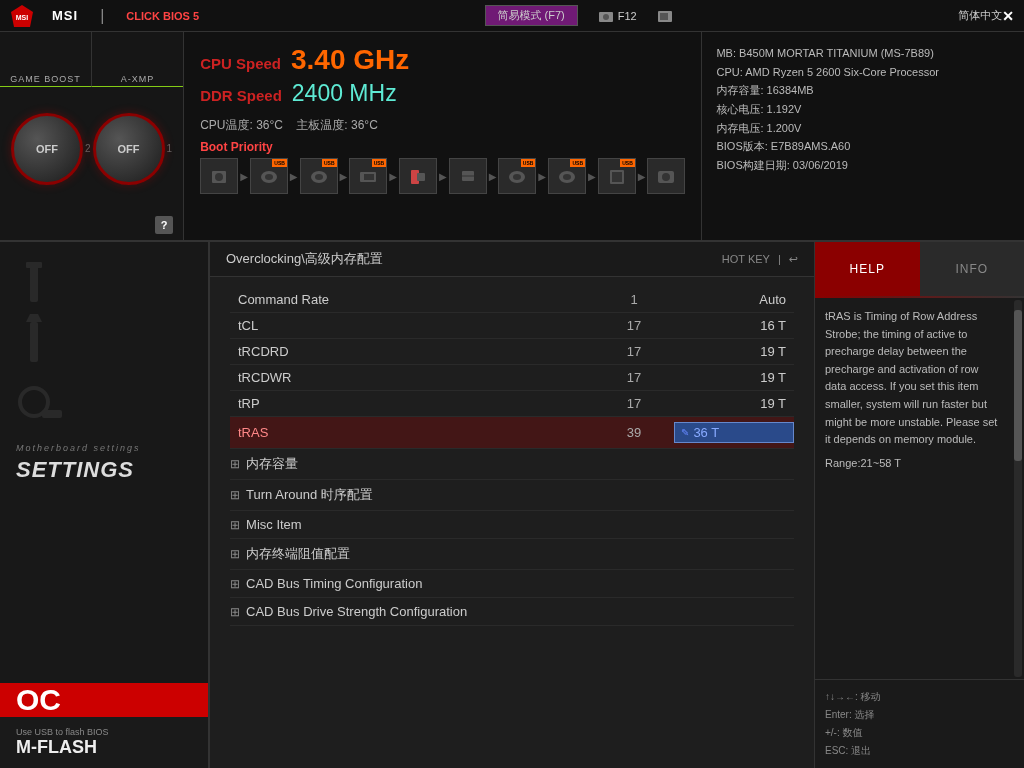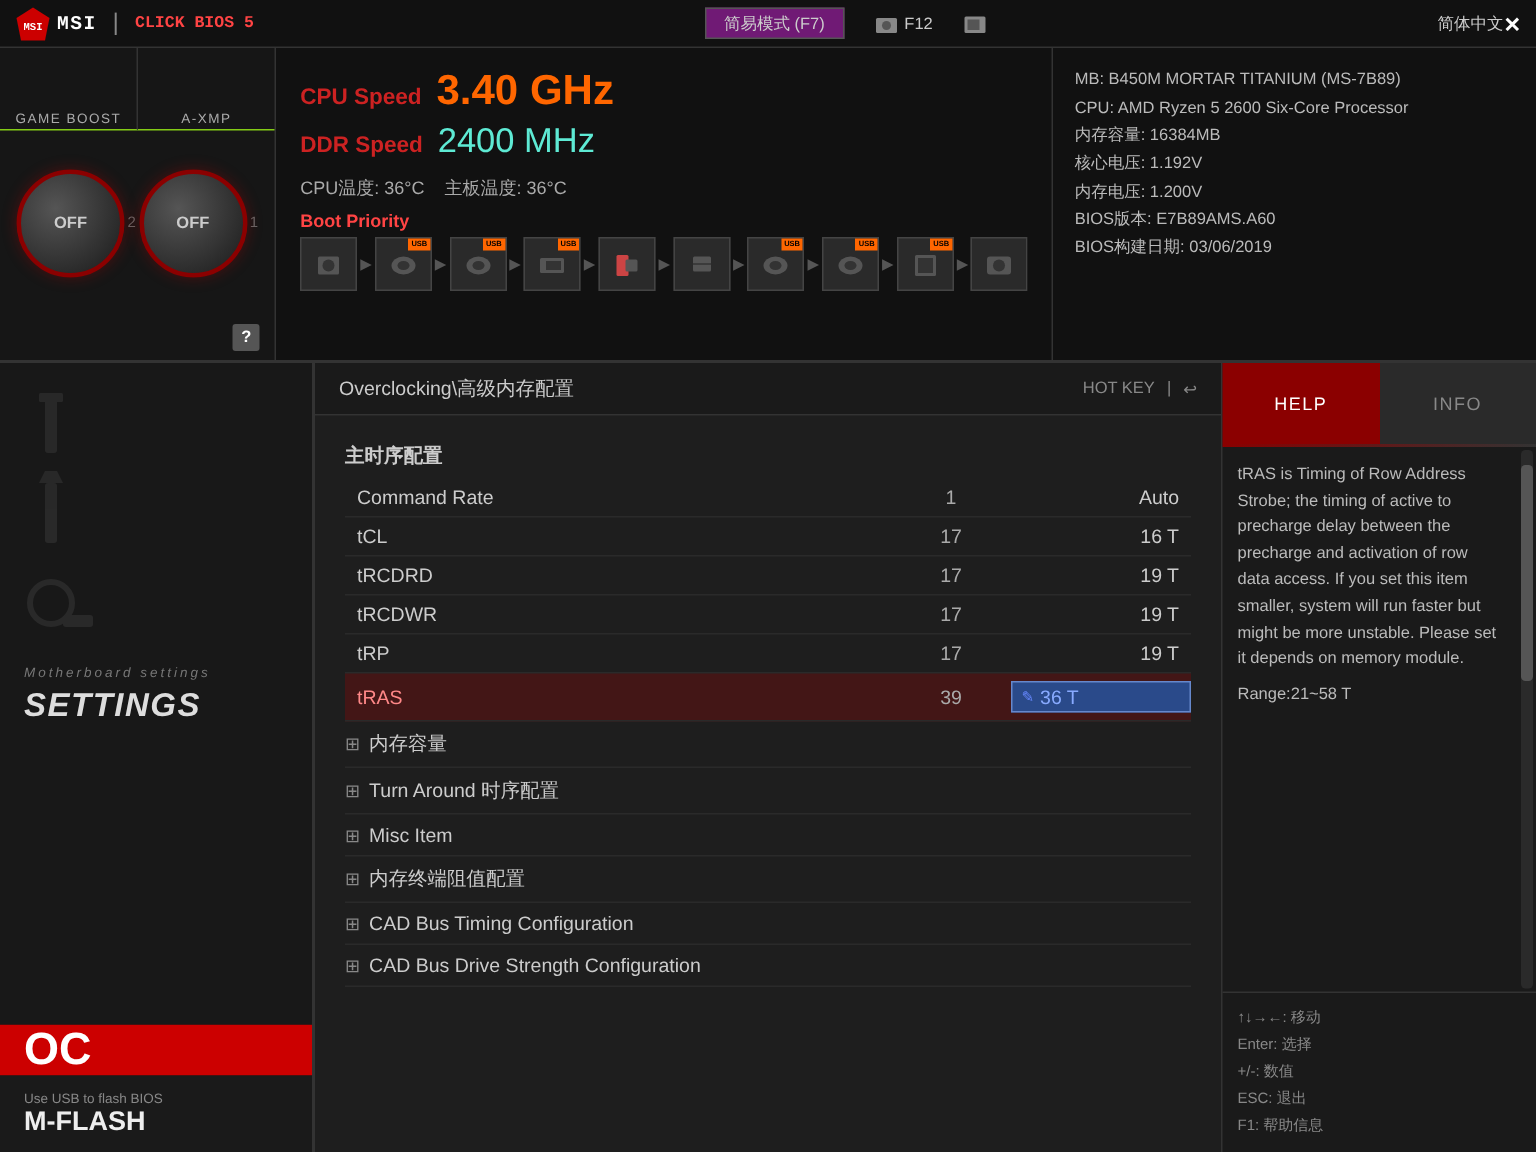--- a/index.html
+++ b/index.html
@@ -24,22 +24,21 @@
       border-bottom: 1px solid #333;
     }
     .top-bar-left {
       display: flex;
       align-items: center;
       gap: 6px;
     }
     .msi-logo {
       display: flex;
       align-items: center;
-      gap: 4px;
-      font-family: Liberation Mono, monospace;
+      gap: 18px;
     }
     .msi-text {
       color: #fff;
       font-weight: bold;
       font-size: 13px;
       letter-spacing: 1px;
     }
     .click-bios {
       color: #ff4444;
       font-size: 11px;
@@ -660,21 +659,20 @@
     <div class="breadcrumb-bar">
       <span class="breadcrumb-text">Overclocking\高级内存配置</span>
       <div class="hotkey-area">
         <span>HOT KEY</span>
         <span>|</span>
         <span style="cursor:pointer;">↩</span>
       </div>
     </div>
 
     <div class="settings-table">
-      <div class="section-title">主时序配置</div>
 
       <div class="table-row">
         <span class="col-name">Command Rate</span>
         <span class="col-val1">1</span>
         <span class="col-val2 normal">Auto</span>
       </div>
       <div class="table-row">
         <span class="col-name">tCL</span>
         <span class="col-val1">17</span>
         <span class="col-val2 normal">16 T</span>
@@ -744,16 +742,15 @@
       </div>
       <div class="right-scrollbar" style="width:8px; background:#2a2a2a; margin:2px;">
         <div style="height:40%; background:#555; border-radius:3px; margin-top:10px;"></div>
       </div>
     </div>
     <div class="nav-hints">
       <div>↑↓→←: 移动</div>
       <div>Enter: 选择</div>
       <div>+/-: 数值</div>
       <div>ESC: 退出</div>
-      <div>F1: 帮助信息</div>
     </div>
   </div>
 </div>
 
 </body></html>

